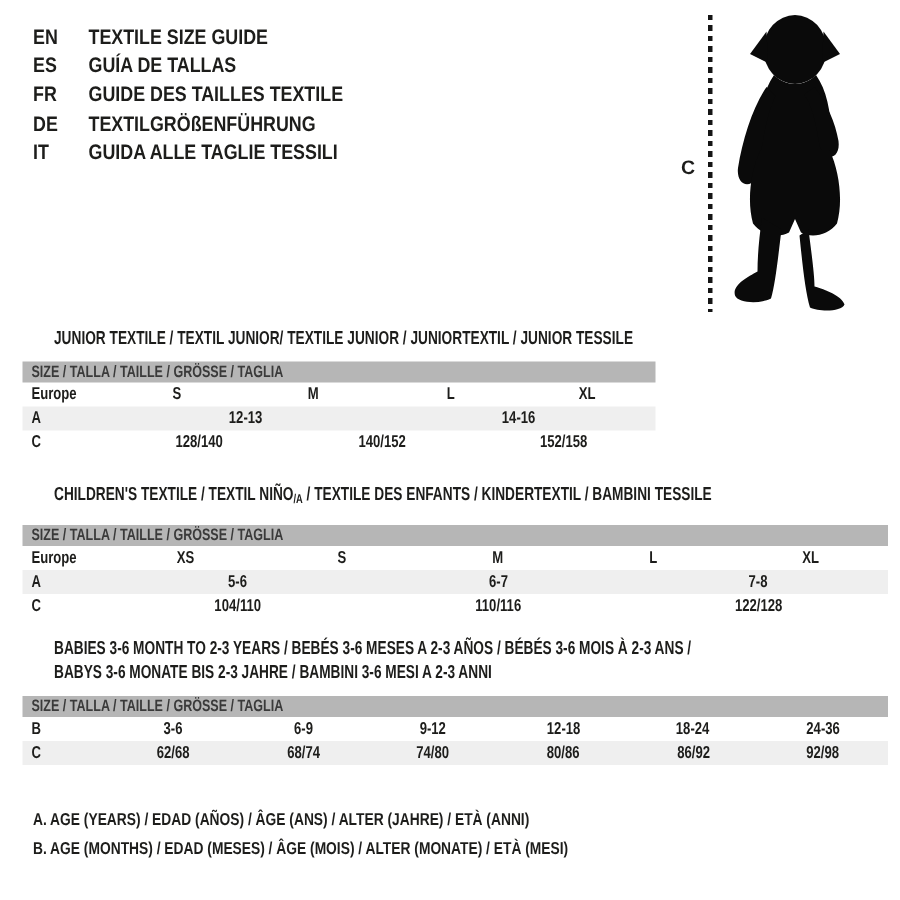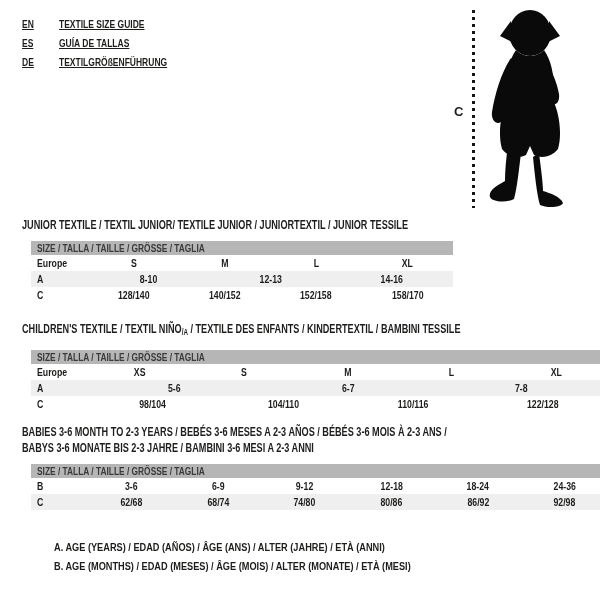--- a/index.html
+++ b/index.html
@@ -8,65 +8,73 @@
     font-family:"Liberation Sans","DejaVu Sans",sans-serif;
     color:#1d1d1b;font-weight:700;
   }
   
   .cnd{display:inline-block;transform:scaleX(.76);transform-origin:0 50%;white-space:nowrap;}
   .cndc{display:inline-block;transform:scaleX(.76);transform-origin:50% 50%;white-space:nowrap;}
   .cnd85{display:inline-block;transform:scaleX(.85);transform-origin:0 50%;white-space:nowrap;}
 
   
   .lang-block{position:absolute;left:22px;top:15px;}
-  .lang-row{display:flex;line-height:19.2px;font-size:10px;text-decoration:underline;}
+  .lang-row{display:flex;line-height:19.2px;font-size:14px;}
   .lang-code{width:37px;}
 
   
   .dash-line{
     position:absolute;left:472px;top:10px;width:3px;height:198px;
     background:repeating-linear-gradient(to bottom,#151515 0 3.5px,transparent 3.5px 7px);
   }
   .c-label{position:absolute;left:454px;top:104px;font-size:13px;}
   .baby-svg{position:absolute;left:483px;top:8px;}
 
   
-  .sec-title{position:absolute;left:22px;font-size:12.5px;line-height:16.4px;}
+  .sec-title{position:absolute;left:36px;font-size:12.5px;line-height:16.4px;}
   .sec-title .cnd{transform:scaleX(.73);}
   .sub-a{font-size:8.5px;vertical-align:-2px;}
 
   
-  .tbl{position:absolute;left:31px;font-size:11.5px;}
+  .tbl{position:absolute;left:15px;font-size:11.5px;}
   .band{height:14px;line-height:14px;background:#b6b6b6;padding-left:6px;font-size:11px;color:#3a3a3a;}
   .trow{display:flex;height:16px;line-height:16px;align-items:flex-start;}
   .trow.shade{background:#efefef;}
   .tlabel{width:57px;padding-left:6px;box-sizing:border-box;}
   .tcell{flex:1;text-align:center;}
 
   
-  .footnotes{position:absolute;left:22px;top:538px;font-size:11.5px;line-height:18.8px;margin-left:32px;}
+  .footnotes{position:absolute;left:22px;top:538px;font-size:11.5px;line-height:18.8px;}
   .footnotes .cnd{transform:scaleX(.8);}
 </style>
 </head>
 <body>
 
 <div class="canvas">
 
   <div class="lang-block">
     <div class="lang-row">
       <span class="lang-code cnd85">EN</span>
       <span class="cnd85">TEXTILE SIZE GUIDE</span>
     </div>
     <div class="lang-row">
       <span class="lang-code cnd85">ES</span>
       <span class="cnd85">GUÍA DE TALLAS</span>
     </div>
     <div class="lang-row">
+      <span class="lang-code cnd85">FR</span>
+      <span class="cnd85">GUIDE DES TAILLES TEXTILE</span>
+    </div>
+    <div class="lang-row">
       <span class="lang-code cnd85">DE</span>
       <span class="cnd85">TEXTILGRÖßENFÜHRUNG</span>
+    </div>
+    <div class="lang-row">
+      <span class="lang-code cnd85">IT</span>
+      <span class="cnd85">GUIDA ALLE TAGLIE TESSILI</span>
     </div>
   </div>
 
   <div class="dash-line"></div>
   <span class="c-label">C</span>
   <svg class="baby-svg" width="112" height="202" viewBox="0 0 112 202">
     <g fill="#0a0a0a">
       <ellipse cx="47" cy="25" rx="21" ry="23"></ellipse>
       <polygon points="28,13 17,28 29,34"></polygon>
       <polygon points="66,13 77,28 65,34"></polygon>
@@ -88,30 +96,28 @@
     </div>
     <div class="trow">
       <div class="tlabel"><span class="cnd">Europe</span></div>
       <div class="tcell"><span class="cndc">S</span></div>
       <div class="tcell"><span class="cndc">M</span></div>
       <div class="tcell"><span class="cndc">L</span></div>
       <div class="tcell"><span class="cndc">XL</span></div>
     </div>
     <div class="trow shade">
       <div class="tlabel"><span class="cnd">A</span></div>
-      <div class="tcell"><span class="cndc">8-10</span></div>
       <div class="tcell"><span class="cndc">12-13</span></div>
       <div class="tcell"><span class="cndc">14-16</span></div>
     </div>
     <div class="trow">
       <div class="tlabel"><span class="cnd">C</span></div>
       <div class="tcell"><span class="cndc">128/140</span></div>
       <div class="tcell"><span class="cndc">140/152</span></div>
       <div class="tcell"><span class="cndc">152/158</span></div>
-      <div class="tcell"><span class="cndc">158/170</span></div>
     </div>
   </div>
 
   <div class="sec-title" style="top:321px;">
     <span class="cnd"><span>CHILDREN'S TEXTILE / TEXTIL NIÑO</span><span class="sub-a">/A</span><span> / TEXTILE DES ENFANTS / KINDERTEXTIL / BAMBINI TESSILE</span></span>
   </div>
   <div class="tbl" style="top:350px;width:577px;">
     <div class="band">
       <span class="cnd">SIZE / TALLA / TAILLE / GRÖSSE / TAGLIA</span>
     </div>
@@ -124,21 +130,20 @@
       <div class="tcell"><span class="cndc">XL</span></div>
     </div>
     <div class="trow shade">
       <div class="tlabel"><span class="cnd">A</span></div>
       <div class="tcell"><span class="cndc">5-6</span></div>
       <div class="tcell"><span class="cndc">6-7</span></div>
       <div class="tcell"><span class="cndc">7-8</span></div>
     </div>
     <div class="trow">
       <div class="tlabel"><span class="cnd">C</span></div>
-      <div class="tcell"><span class="cndc">98/104</span></div>
       <div class="tcell"><span class="cndc">104/110</span></div>
       <div class="tcell"><span class="cndc">110/116</span></div>
       <div class="tcell"><span class="cndc">122/128</span></div>
     </div>
   </div>
 
   <div class="sec-title" style="top:424px;">
     <div><span class="cnd">BABIES 3-6 MONTH TO 2-3 YEARS / BEBÉS 3-6 MESES A 2-3 AÑOS / BÉBÉS 3-6 MOIS À 2-3 ANS /</span></div>
     <div><span class="cnd">BABYS 3-6 MONATE BIS 2-3 JAHRE / BAMBINI 3-6 MESI A 2-3 ANNI</span></div>
   </div>

